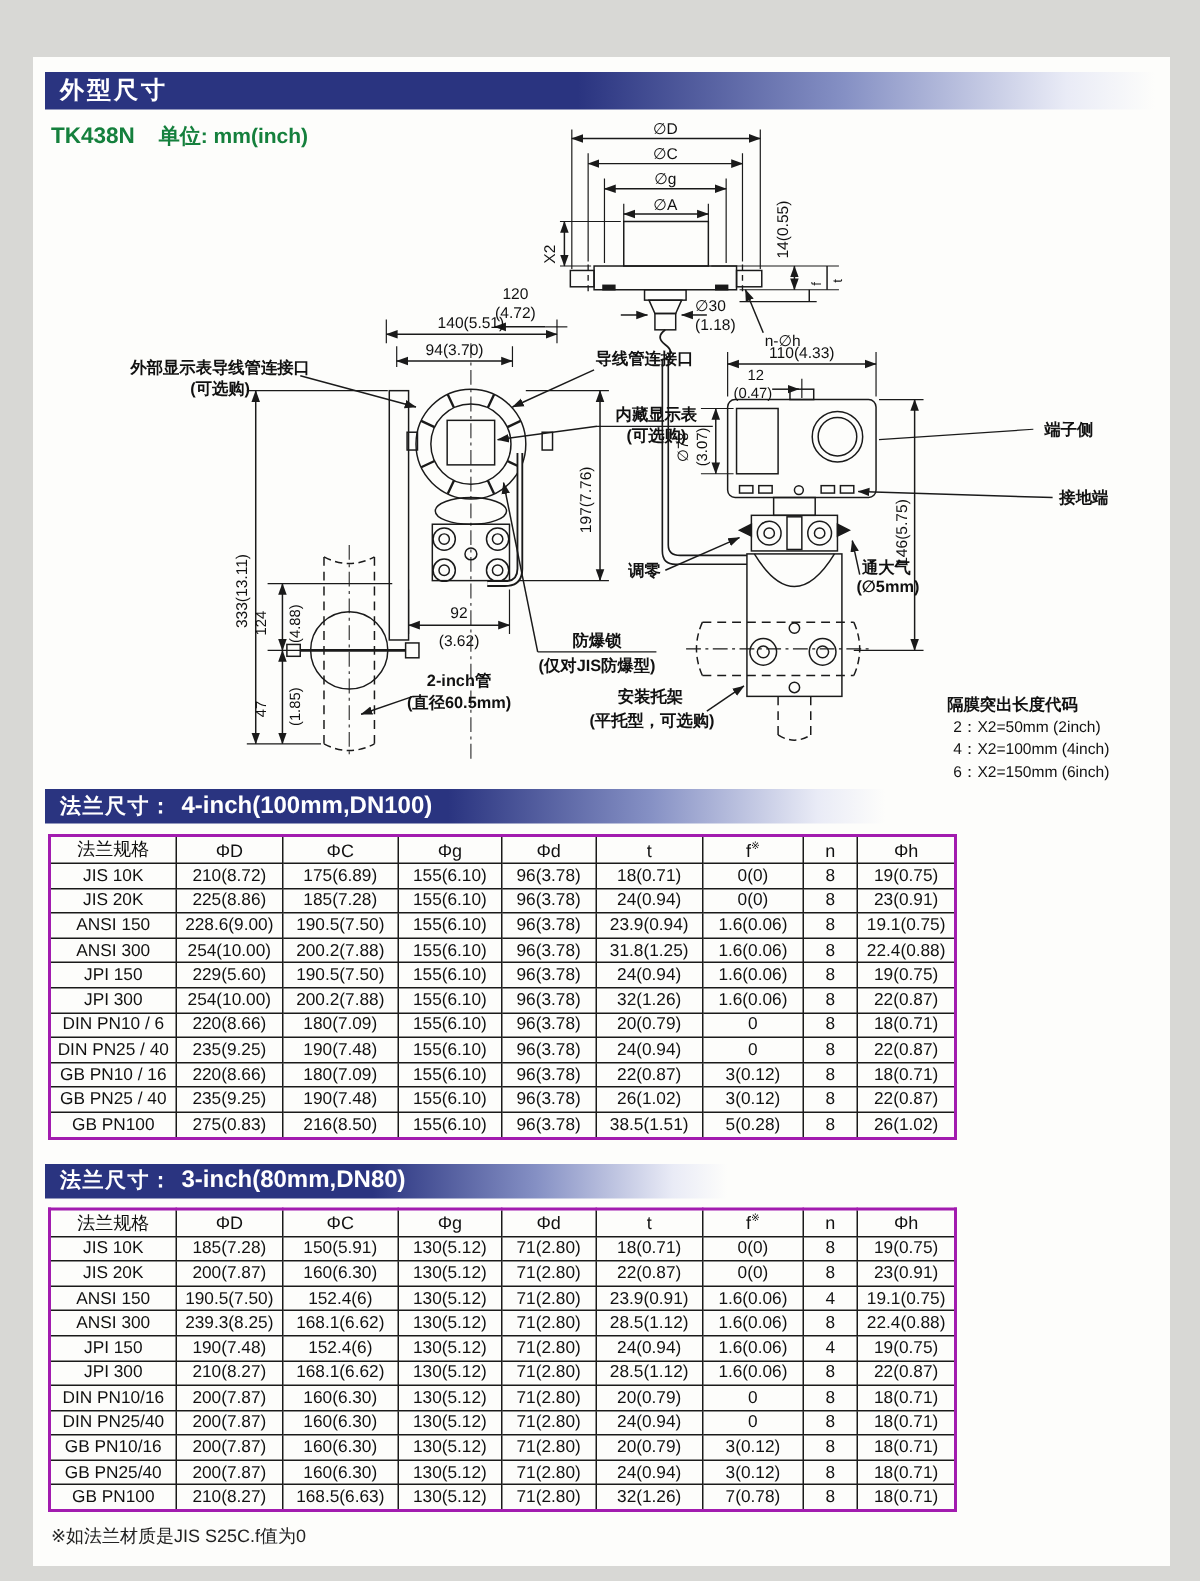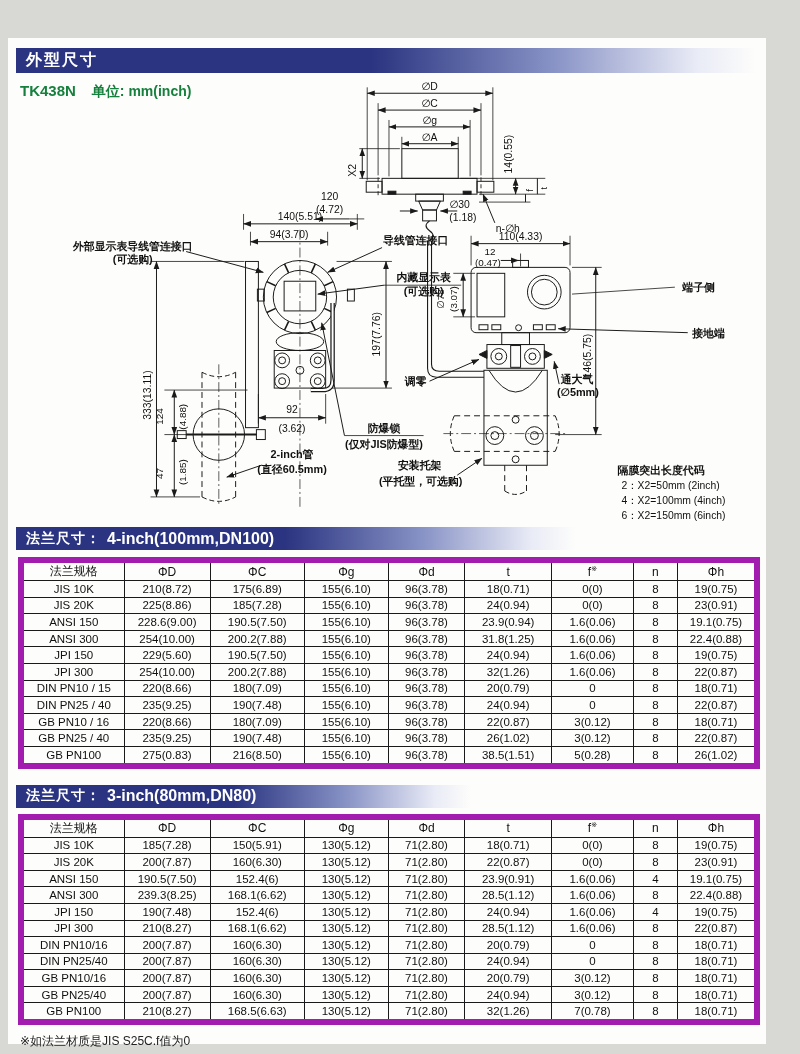--- a/index.html
+++ b/index.html
@@ -3,40 +3,40 @@
 <meta charset="utf-8">
 <style>
   html,body{margin:0;padding:0;}
   body{
     width:800px;height:1054px;position:relative;
     background:#d8d8d5;
     font-family:"Liberation Sans","DejaVu Sans",sans-serif;
     color:#111;
   }
   .sheet{
-    position:absolute;left:8px;top:38px;width:758px;height:1006px;
+    position:absolute;left:22px;top:38px;width:758px;height:1006px;
     background:#fdfdfb;box-sizing:border-box;padding:10px 8px 0 8px;
   }
   .banner{
     height:25px;display:flex;align-items:center;box-sizing:border-box;
     padding-left:10px;color:#fff;font-weight:bold;
     background:linear-gradient(90deg,#2a3480 0%,#2a3480 48%,#8590c4 72%,#e9ebf6 92%,rgba(233,235,246,0) 100%);
   }
   .banner.b1{width:740px;font-size:16px;letter-spacing:2px;}
   .banner.b2{width:560px;height:23px;margin-top:0;}
   .banner.b3{width:455px;height:23px;}
   .banner .prefix{font-size:14px;letter-spacing:1px;}
   .banner .value{font-size:16px;margin-left:6px;letter-spacing:0;}
   .tkrow{margin:9px 0 0 4px;font-size:15px;font-weight:bold;color:#15803d;}
   .tkrow .unit{margin-left:16px;font-size:14px;}
   svg.diagram{display:block;margin-top:-22px;}
   svg text{fill:#111;stroke:none;}
   .flange-table{
-    width:742px;border-collapse:collapse;table-layout:fixed;
-    margin:6px 0 0 2px;border:6px solid #a21caf;font-size:11.5px;
+    width:606px;border-collapse:collapse;table-layout:fixed;
+    margin:6px 0 0 2px;border:2px solid #a21caf;font-size:11.5px;
   }
   .flange-table th,.flange-table td{
     border:1.5px solid #1a1a1a;text-align:center;vertical-align:middle;
     padding:0;height:15.6px;font-weight:normal;overflow:hidden;white-space:nowrap;
   }
   .flange-table th{font-size:12px;}
   .flange-table th sup{font-size:7px;}
   .t1{margin-top:7px;}
   .gap1{margin-top:16px;}
   .gap2{margin-top:6px;}
@@ -367,21 +367,21 @@
           <td>254(10.00)</td>
           <td>200.2(7.88)</td>
           <td>155(6.10)</td>
           <td>96(3.78)</td>
           <td>32(1.26)</td>
           <td>1.6(0.06)</td>
           <td>8</td>
           <td>22(0.87)</td>
         </tr>
         <tr>
-          <td>DIN PN10 / 15</td>
+          <td>DIN PN10 / 6</td>
           <td>220(8.66)</td>
           <td>180(7.09)</td>
           <td>155(6.10)</td>
           <td>96(3.78)</td>
           <td>20(0.79)</td>
           <td>0</td>
           <td>8</td>
           <td>18(0.71)</td>
         </tr>
         <tr>

